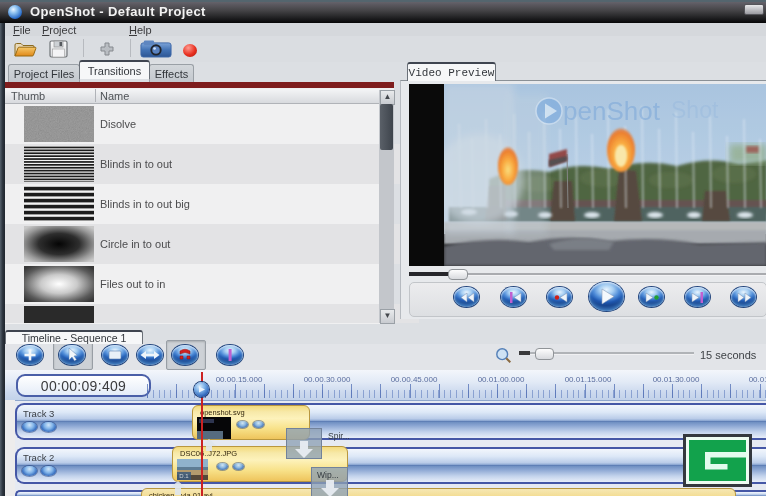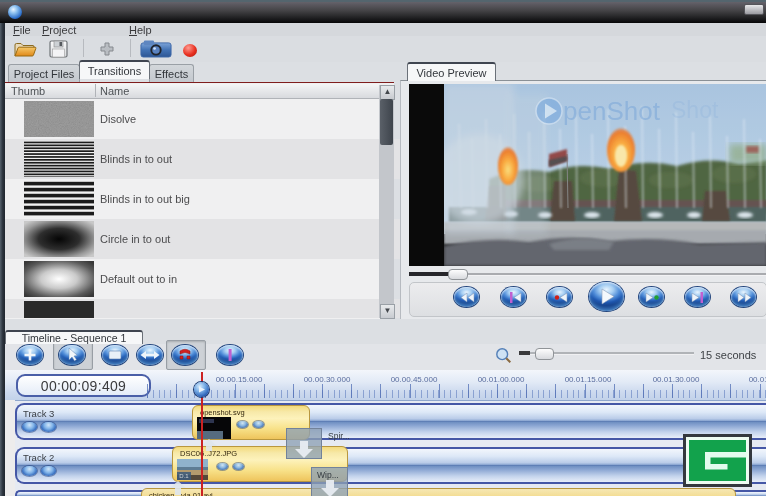--- a/index.html
+++ b/index.html
@@ -18,34 +18,34 @@
   .menuitem{top:1px;color:#3a3a3c;font-size:11px;}
   
   #toolbar{left:5px;top:36px;width:761px;height:26px;background:#dadde1;}
   .tsep{top:3px;width:1px;height:18px;background:#b7babf;}
   
   .tab{height:18px;font-size:11px;color:#33373c;background:linear-gradient(180deg,#d3d7db,#c2c7cd);
        border:1px solid #9aa0a6;border-bottom:none;border-radius:3px 3px 0 0;
        display:flex;align-items:center;justify-content:center;}
   .tabactive{background:#f6f7f8;border-color:#6a7078;border-top:2px solid #3f4550;height:17px;z-index:3;}
   
-  #listpanel{left:5px;top:82px;width:389px;height:236px;background:#f0f0f1;border-top:1px solid #7f1d1d;}
+  #listpanel{left:5px;top:82px;width:389px;height:236px;background:#f0f0f1;border-top:6px solid #7f1d1d;}
   #listhdr{left:0;top:1px;width:374px;height:14px;background:linear-gradient(180deg,#f4f5f6,#d8dade);
            border-bottom:1px solid #b0b3b8;color:#4e5256;font-size:11px;}
   .lrow{left:0;width:374px;height:40px;}
   .lrow.alt{background:#e3e3e5;padding-left:40px;}
   .lrow.norm{background:#f0f0f1;}
   .lname{position:absolute;left:95px;top:14px;font-size:11px;color:#4c4c4e;}
   .lthumb{position:absolute;left:19px;top:2px;width:70px;height:36px;}
   
   #sbar{left:374px;top:2px;width:15px;height:233px;background:#c3c6cb;}
   .sbtn{left:1px;width:13px;height:13px;background:linear-gradient(180deg,#e8eaec,#c8cbd0);border:1px solid #9aa0a6;
         font-size:8px;color:#43474c;text-align:center;line-height:12px;}
   
-  #vtab{left:407px;top:62px;width:87px;}
+  #vtab{left:407px;top:62px;width:87px;font-family:Liberation Mono, monospace;}
   #vpanel{left:400px;top:80px;width:366px;height:238px;background:#e7e9ec;border-top:1px solid #8a9096;border-left:1px solid #b6bac0;}
   #video{left:8px;top:3px;width:358px;height:182px;background:#070707;}
   #slider{left:8px;top:188px;width:358px;height:8px;}
   #btnpanel{left:8px;top:201px;width:356px;height:33px;background:linear-gradient(180deg,#ececee,#dddfe2);
             border:1px solid #c2c5c9;border-radius:5px;}
   
   .orb{position:absolute;border-radius:50%;
        background:radial-gradient(ellipse 65% 55% at 50% 26%,#e8f4fe 0%,#a6cef2 30%,#4f8cd8 58%,#2058b0 80%,#16428c 100%);
        box-shadow:inset 0 1px 2px rgba(255,255,255,.8), inset 0 -2px 4px rgba(120,200,255,.55), 0 0 0 1px #25477e;}
   .orb svg{position:absolute;left:0;top:0;}
@@ -68,20 +68,21 @@
         background:linear-gradient(180deg,#f3da7c 0%,#f7e9a9 18%,#fdf2bb 38%,#f8e28a 68%,#eec45c 100%);}
   .cliptitle{position:absolute;left:7px;top:1.5px;font-size:7.5px;color:#33270e;}
   .trans{position:absolute;background:rgba(141,160,181,.78);border:1px solid #72829a;color:#333a40;font-size:8.5px;}
   #redline{left:201px;top:372px;width:2px;height:124px;background:#cc2222;z-index:30;}
 </style>
 </head>
 <body>
 <div id="app">
   <div class="abs" id="topedge"></div>
   <div class="abs" id="titlebar"></div>
+  <div class="abs" id="titletext">OpenShot - Default Project</div>
   <div class="abs" id="logo" style="left:8px;top:5px;width:14px;height:14px;border-radius:50%;
      background:radial-gradient(circle at 38% 32%,#e8f4ff 0%,#8ec2f0 30%,#2a6cc8 70%,#123a80 100%);"></div>
   <div class="abs" id="lborder"></div>
   <div class="abs" style="left:744px;top:4px;width:18px;height:9px;border-radius:2px;background:linear-gradient(180deg,#e8e8ea,#9a9aa0);border:1px solid #55555a;"></div>
   <div class="abs" id="menubar">
     <span class="abs menuitem" style="left:8px;"><u>F</u>ile</span>
     <span class="abs menuitem" style="left:37px;"><u>P</u>roject</span>
     <span class="abs menuitem" style="left:86px;padding-left:38px;"><u>H</u>elp</span>
   </div>
   <div class="abs" id="toolbar">
@@ -207,21 +208,21 @@
           <defs>
             <radialGradient id="coi" cx="50%" cy="50%" r="65%">
         <stop offset="0" stop-color="#ffffff"></stop>
               <stop offset=".4" stop-color="#cacaca"></stop>
               <stop offset=".8" stop-color="#5a5a5a"></stop>
               <stop offset="1" stop-color="#383838"></stop>
             </radialGradient>
           </defs>
         <rect width="70" height="36" fill="url(#coi)"></rect>
         </svg>
-      <span class="lname">Default out to in</span>
+      <span class="lname">Files out to in</span>
     </div>
     <div class="abs lrow alt" style="top:216px;height:19px;">
       <svg class="lthumb" style="height:17px;">
           <rect width="70" height="17" fill="#2a2a2a"></rect>
         </svg>
     </div>
     <div class="abs" id="sbar">
       <div class="abs sbtn" style="top:0;">▲</div>
       <div class="abs" style="left:1px;top:14px;width:13px;height:46px;background:linear-gradient(90deg,#5a6068,#3e444c);border-radius:2px;"></div>
       <div class="abs sbtn" style="top:219px;">▼</div>

